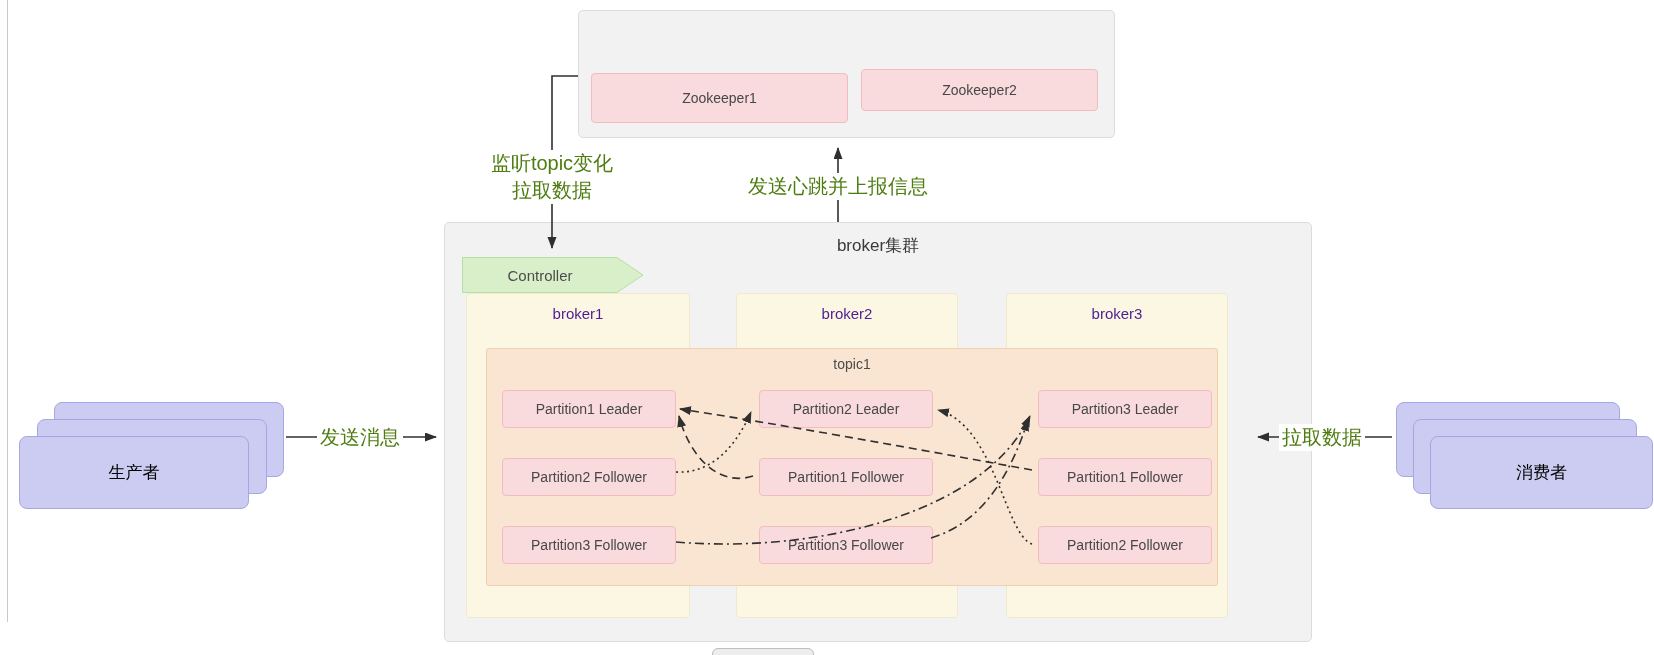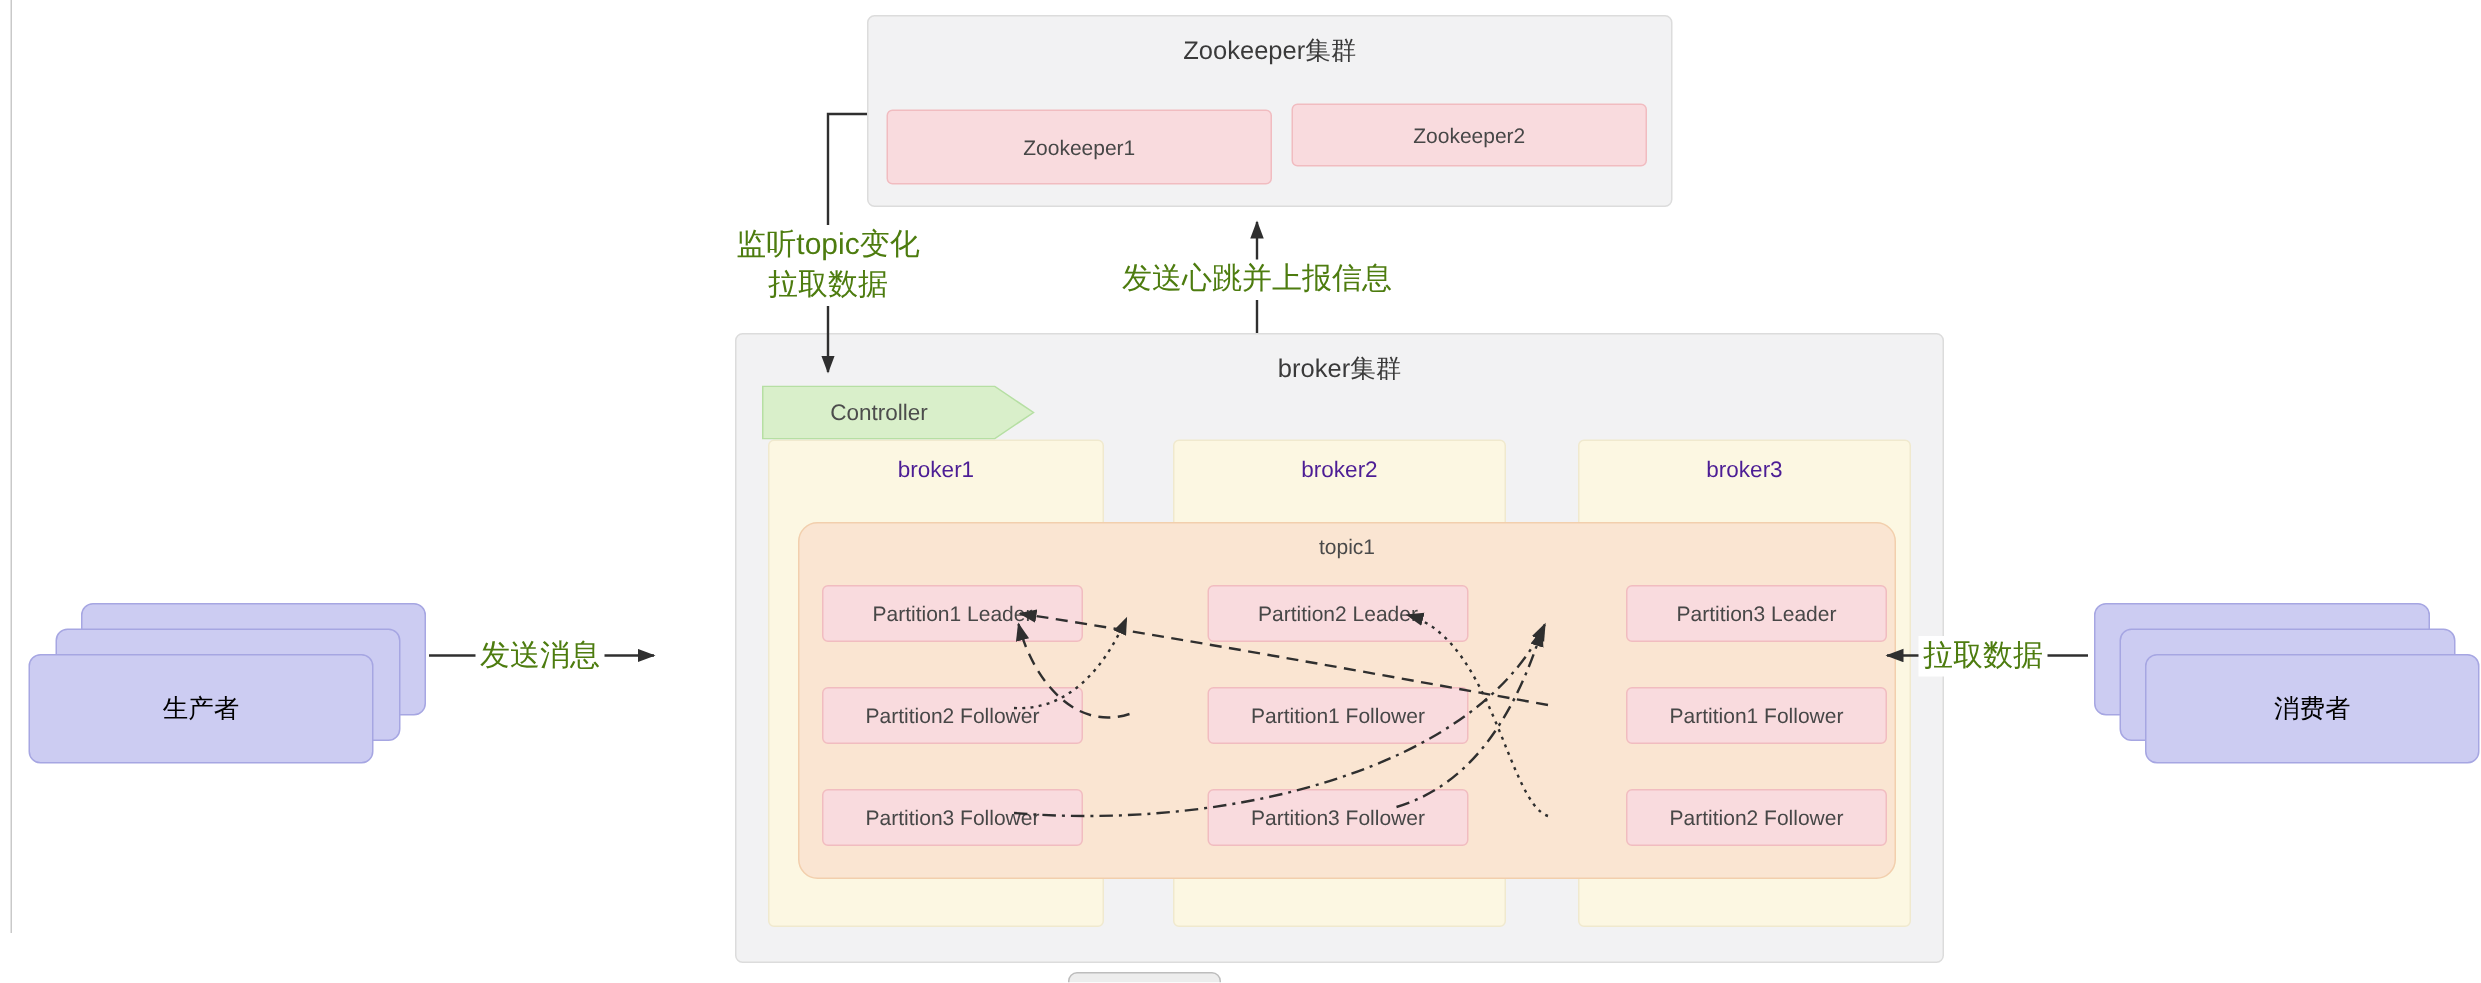--- a/index.html
+++ b/index.html
@@ -19,21 +19,21 @@
     background:var(--pink_bg);border:1px solid var(--pink_border);border-radius:4px;
     display:flex;align-items:center;justify-content:center;font-size:14px;color:#474747;
   }
   .yellowbox{
     background:var(--yellow_bg);border:1px solid var(--yellow_border);border-radius:4px;
   }
   .yellow-title{
     position:absolute;left:0;right:0;top:11px;text-align:center;font-size:15px;color:#4c1d95;
   }
   .topicbox{
-    background:var(--topic_bg);border:1px solid var(--topic_border);border-radius:13px;
+    background:var(--topic_bg);border:1px solid var(--topic_border);border-radius:3px;
   }
   .topic-title{
     position:absolute;left:0;right:0;top:7px;text-align:center;font-size:14px;color:#4a4a4a;
   }
   .partition{
     position:absolute;width:172px;height:36px;
     background:var(--pink_bg);border:1px solid var(--pink_border);border-radius:4px;
     display:flex;align-items:center;justify-content:center;font-size:14px;color:#474747;
   }
   .stackbox{
@@ -59,26 +59,25 @@
   #bottom-cut{background:#ededed;border:1px solid #bdbdbd;border-radius:6px;}
 </style>
 </head>
 <body>
 
 <div id="canvas">
 
   <div id="left-rule" class="abs" style="left:7px;top:0;width:1px;height:622px;"></div>
 
   <div class="abs cluster" style="left:578px;top:10px;width:537px;height:128px;">
-    <div class="cluster-title">Zookeeper集群</div>
     <div class="abs pinkbox" style="left:12px;top:62px;width:257px;height:50px;">Zookeeper1</div>
     <div class="abs pinkbox" style="left:282px;top:58px;width:237px;height:42px;">Zookeeper2</div>
   </div>
 
-  <div class="abs cluster" style="left:444px;top:222px;width:806px;height:420px;margin-left:46px;">
+  <div class="abs cluster" style="left:444px;top:222px;width:868px;height:420px;">
     <div class="cluster-title">broker集群</div>
 
     <div class="abs yellowbox" style="left:21px;top:70px;width:224px;height:325px;">
       <div class="yellow-title">broker1</div>
     </div>
 
     <div class="abs yellowbox" style="left:291px;top:70px;width:222px;height:325px;">
       <div class="yellow-title">broker2</div>
     </div>
 

